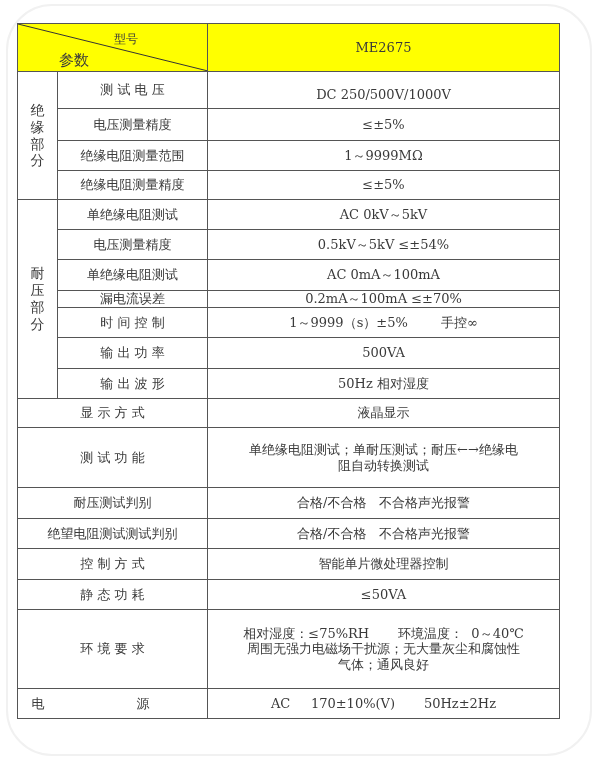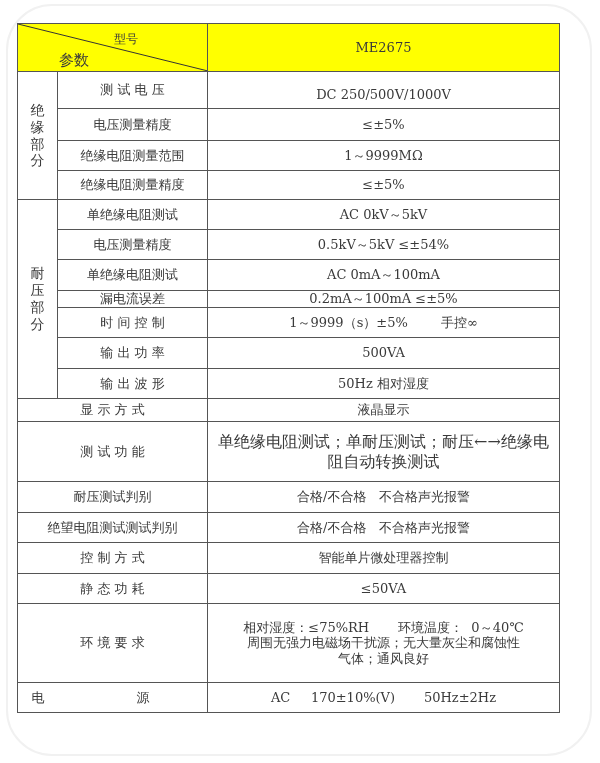--- a/index.html
+++ b/index.html
@@ -20,21 +20,21 @@
       color: #3a3a3a; line-height: 1.2; overflow: hidden;
     }
     table.spec tr.row-sep td { border-top: 1.5px solid #777; }
     .hdr td { background: #ffff00; }
     .hdr-corner { position: relative; height: 47px; }
     .hdr-corner svg { position: absolute; left: 0; top: 0; }
     .hdr-model { position: absolute; left: 96px; top: 8px; font-size: 12px; }
     .hdr-param { position: absolute; left: 41px; top: 27px; font-size: 15px; }
     .group-label { font-size: 14px; line-height: 30px; letter-spacing: 0; }
     .spaced-wide { letter-spacing: 44px; }
-    .multi { line-height: 23px; padding: 2px 6px; font-size: 16px; }
+    .multi { line-height: 23px; padding: 2px 6px; font-size: 13px; }
     .multi-env { line-height: 23px; padding: 0 6px; font-size: 13px; }
   </style>
 </head>
 <body>
 
 <div class="frame"></div>
 
 <table class="spec">
   <colgroup>
     <col style="width:40px">
@@ -90,36 +90,36 @@
   <tr style="height:30px">
     <td>电压测量精度</td>
     <td>0.5kV～5kV ≤±54%</td>
   </tr>
   <tr style="height:31px">
     <td>单绝缘电阻测试</td>
     <td>AC    0mA～100mA</td>
   </tr>
   <tr style="height:17px">
     <td>漏电流误差</td>
-    <td>0.2mA～100mA ≤±5%</td>
+    <td>0.2mA～100mA ≤±70%</td>
   </tr>
   <tr style="height:30px">
     <td>时 间 控 制</td>
     <td style="white-space:pre">1～9999（s）±5%        手控∞</td>
   </tr>
   <tr style="height:31px">
     <td>输 出 功 率</td>
     <td>500VA</td>
   </tr>
   <tr style="height:30px">
     <td>输 出 波 形</td>
     <td>50Hz 相对湿度</td>
   </tr>
 
-  <tr class="row-sep" style="height:23px">
+  <tr class="row-sep" style="height:29px">
     <td colspan="2">显 示 方 式</td>
     <td>液晶显示</td>
   </tr>
   <tr style="height:60px">
     <td colspan="2">测 试 功 能</td>
     <td class="multi">
       <div>单绝缘电阻测试；单耐压测试；耐压←→绝缘电</div>
       <div>阻自动转换测试</div>
     </td>
   </tr>

